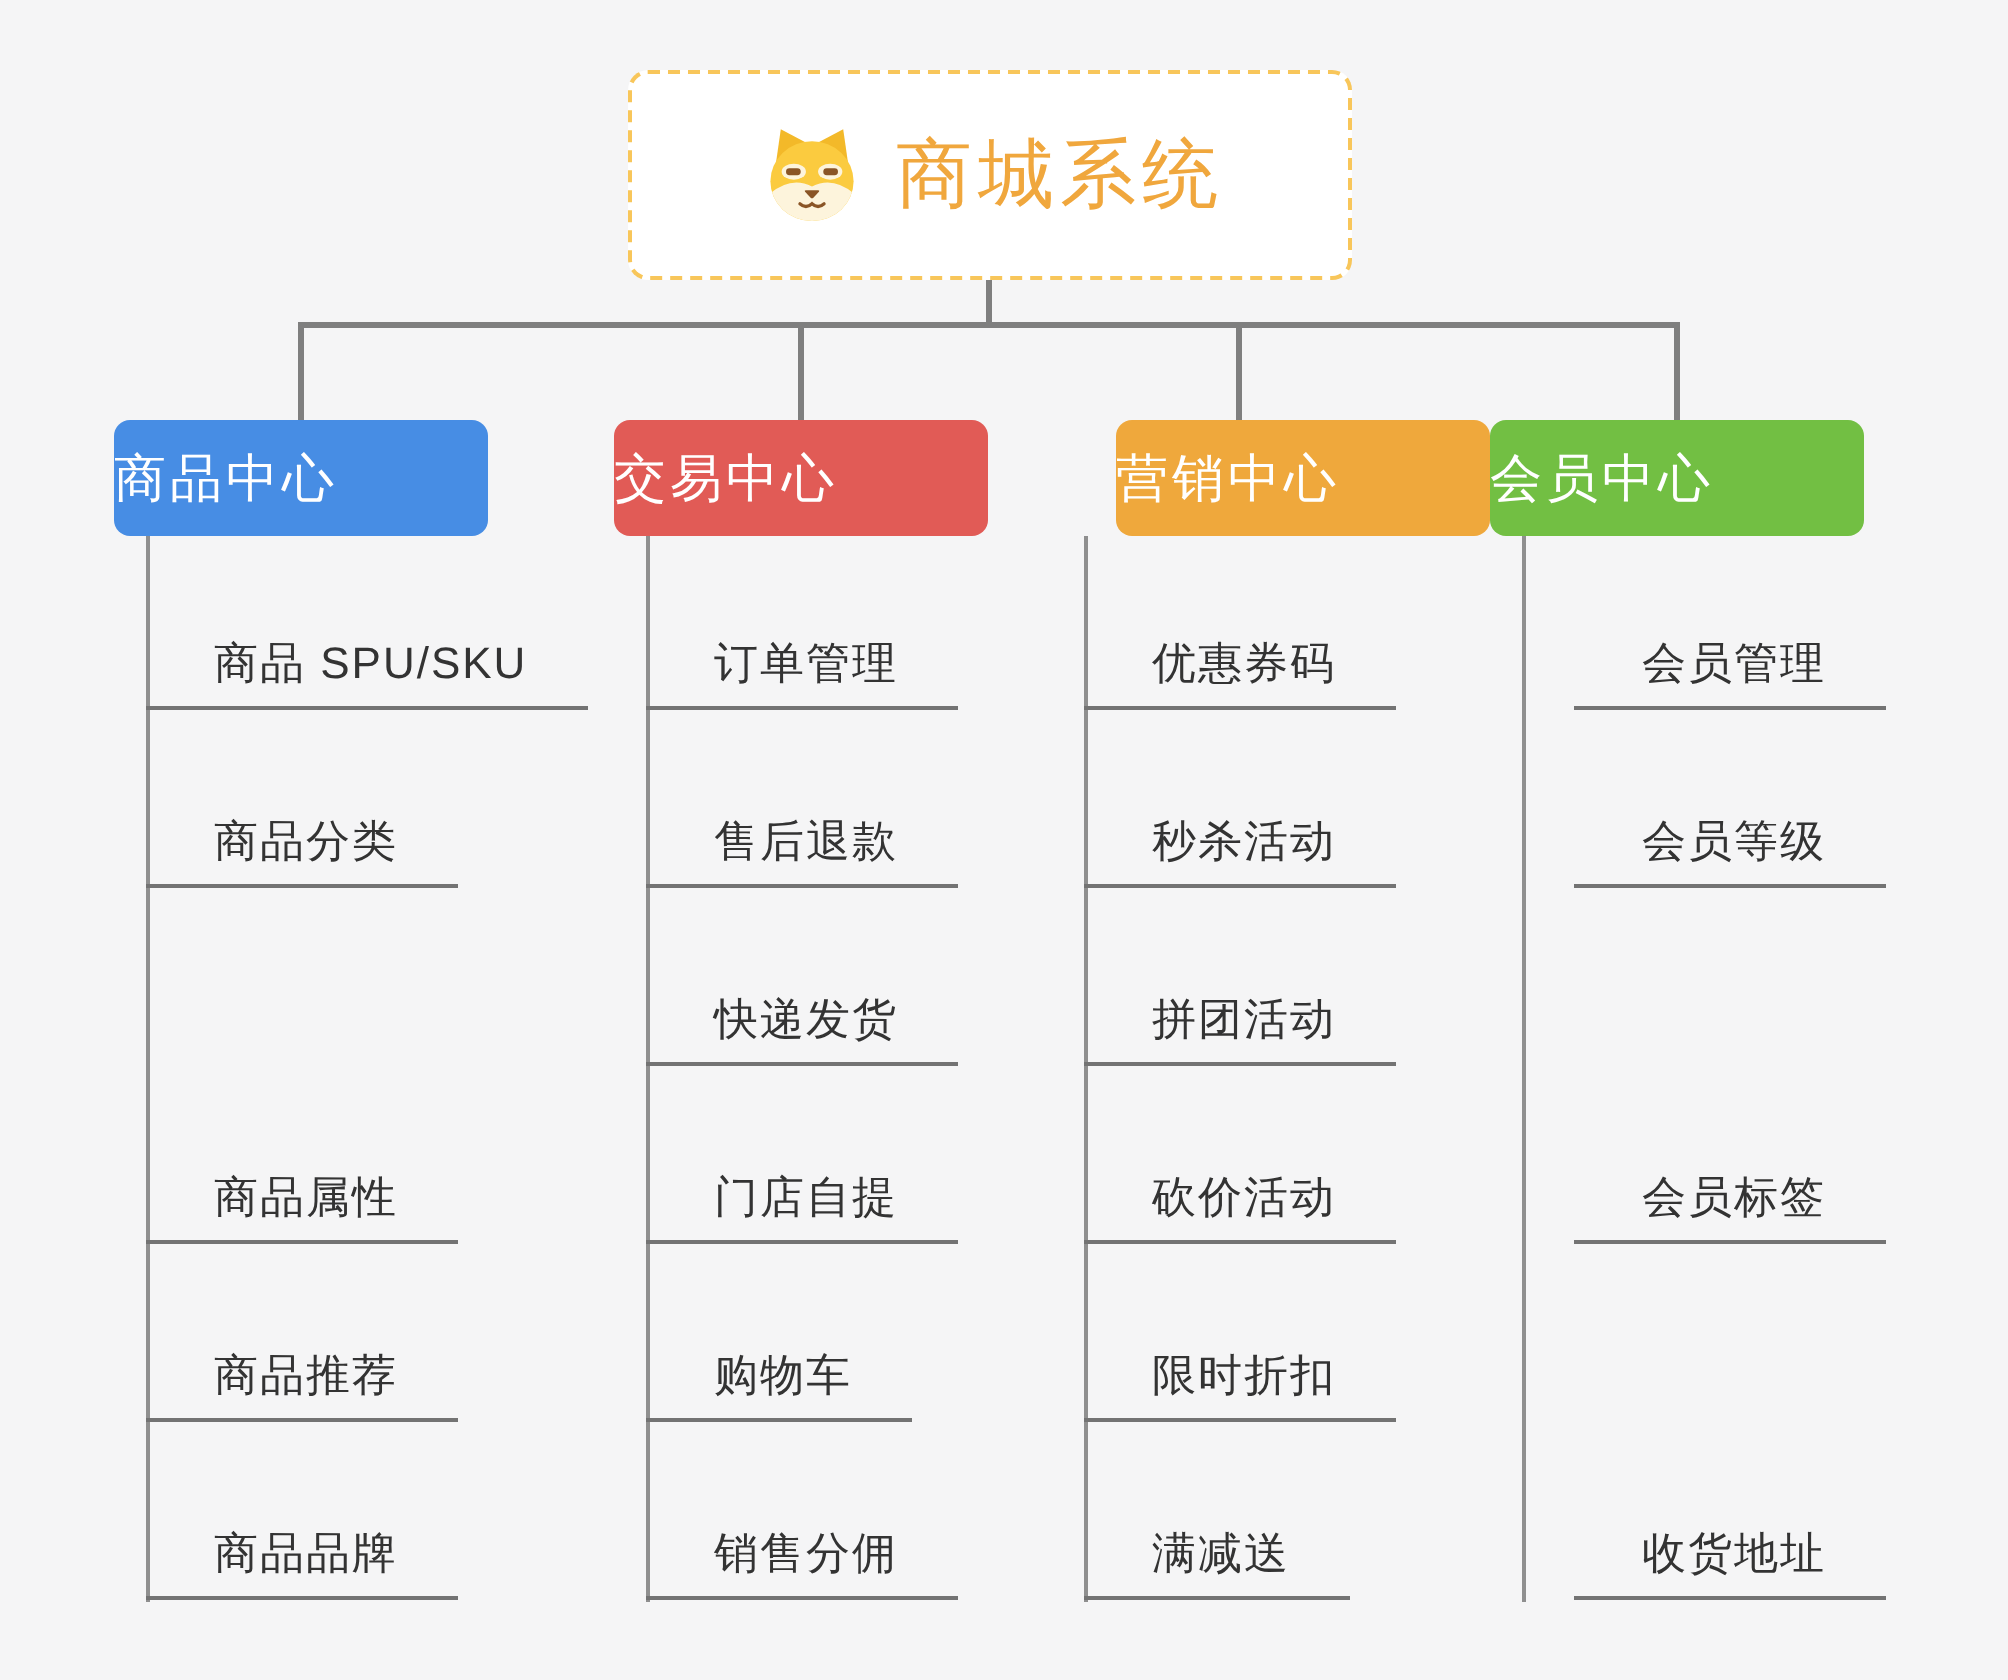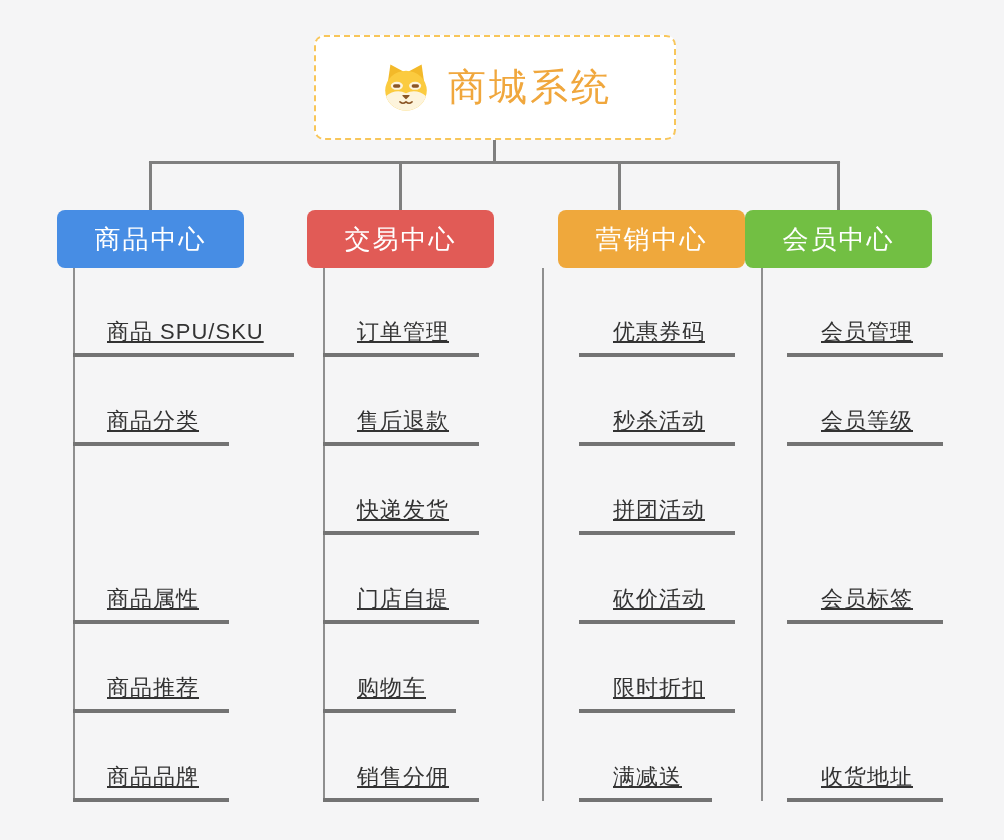--- a/index.html
+++ b/index.html
@@ -30,35 +30,35 @@
   .bus{left:149px;top:161px;width:691px;height:3px;border-radius:2px;}
   .drop{top:161px;width:3px;height:49px;}
   .drop-1{left:149px;} .drop-2{left:399px;} .drop-3{left:618px;} .drop-4{left:837px;}
 
   .spine{position:absolute;top:268px;width:2px;height:533px;background:#8f8f8f;}
   .spine-1{left:73px;} .spine-2{left:323px;} .spine-3{left:542px;} .spine-4{left:761px;}
 
   
   .branch-box{
     position:absolute;top:210px;width:187px;height:58px;border-radius:8px;
-    display:flex;align-items:center;justify-content:center;
+    display:flex;align-items:center;justify-content:flex-start;
     color:#ffffff;font-size:26px;letter-spacing:2px;white-space:nowrap;
   }
   .bcol-1{left:57px;} .bcol-2{left:307px;} .bcol-3{left:558px;} .bcol-4{left:745px;}
 
   
   .item{
     position:absolute;
     display:inline-block;
     padding:0 30px 6px 34px;
-    border-bottom:4px solid #737373;
+    border-bottom:2px solid #737373;
     font-size:22px;line-height:30px;color:#333333;
-    letter-spacing:1px;white-space:nowrap;text-decoration:underline;
+    letter-spacing:1px;white-space:nowrap;
   }
-  .icol-1{left:73px;} .icol-2{left:323px;} .icol-3{left:542px;margin-left:37px;} .icol-4{left:787px;}
+  .icol-1{left:73px;} .icol-2{left:323px;} .icol-3{left:542px;} .icol-4{left:787px;}
   .irow-1{top:317px;} .irow-2{top:406px;} .irow-3{top:495px;}
   .irow-4{top:584px;} .irow-5{top:673px;} .irow-6{top:762px;}
 </style>
 </head>
 <body>
 
 <div class="canvas">
 
   <div class="line stub"></div>
   <div class="line bus"></div>

